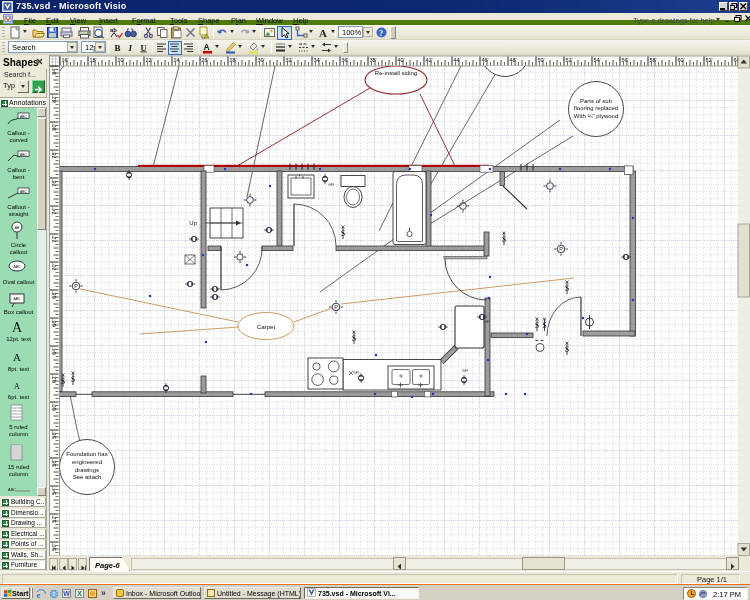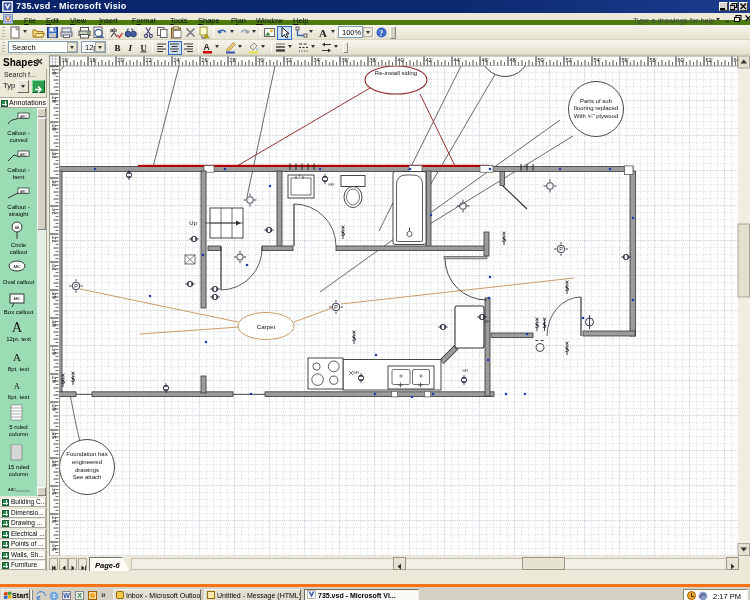--- a/index.html
+++ b/index.html
@@ -22,21 +22,21 @@
 
 #panel{left:0;top:55px;width:47px;height:516px;background:#ECE9D8;border-right:1px solid #ACA899;}
 #shapeshdr{position:absolute;left:0;top:0;width:47px;height:14px;background:#ECE9D8;}
 #shapeshdr b{font-size:10px;position:absolute;left:3px;top:2px;}
 .stitle{position:absolute;left:0;width:46px;height:10px;background:#FDFDFA;border:1px solid #E8E6DA;border-right:1px solid #ACA899;border-bottom:1px solid #ACA899;font-size:6.5px;line-height:8.5px;color:#000;white-space:nowrap;overflow:hidden;}
 .stitle .ic{display:inline-block;width:7px;height:7px;margin:1px 2px 0 1px;border:1px solid #1A5A2E;vertical-align:top;background-color:#2C8C4A;background-image:linear-gradient(#fff,#fff),linear-gradient(#fff,#fff);background-size:7px 1px,1px 7px;background-position:0 3px,3px 0;background-repeat:no-repeat,no-repeat;}
 
 
 #status{left:0;top:571px;width:750px;height:13px;background:#ECE9D8;border-top:1px solid #fff;font-size:8px;}
 
-#task{left:0;top:584px;width:750px;height:16px;background:#D4D0C3;border-top:3px solid #f97316;}
+#task{left:0;top:584px;width:750px;height:16px;background:#D4D0C3;border-top:1px solid #f97316;}
 .tkb{position:absolute;top:1.5px;height:12.5px;background:#E2DED2;border:1px solid;border-color:#F2F0EA #6E6A60 #6E6A60 #F2F0EA;font-size:7px;line-height:11.5px;color:#000;white-space:nowrap;overflow:hidden;padding-left:2px;}
 .lbl{left:0;width:37px;text-align:center;font-size:6px;line-height:7px;color:#000;}
 </style></head><body>
 <div id="root">
 
 <div class="abs" id="title">
  <svg class="abs" style="left:2px;top:1px" width="11" height="11" viewBox="0 0 11 11">
         <rect x="0" y="0" width="11" height="11" fill="#fff" stroke="#888" stroke-width="0.5"></rect>
         <rect x="1.5" y="1.5" width="8" height="8" fill="#3955A5"></rect>
         <path d="M2.5 3 L5.5 8.5 L8.5 3 L6.8 3 L5.5 5.8 L4.2 3 Z" fill="#fff"></path>
@@ -754,20 +754,25 @@
  <div class="abs" style="left:346px;top:1px;width:13px;height:13px;background:#E6E3D3;border:1px solid #9a968a;"><svg width="11" height="11">
           <path d="M7 2.5 L3.5 5.5 L7 8.5 Z" fill="#333"></path>
         </svg></div>
  <div class="abs" style="left:359px;top:1.5px;width:320px;height:12.5px;background:#F2F0E4;border-top:1px solid #C5C1B2;border-bottom:1px solid #C5C1B2;"></div>
  <div class="abs" style="left:475px;top:1px;width:43px;height:13px;background:#E6E3D3;border:1px solid #9a968a;"></div>
  <div class="abs" style="left:679px;top:1px;width:13px;height:13px;background:#E6E3D3;border:1px solid #9a968a;"><svg width="11" height="11">
           <path d="M4 2.5 L7.5 5.5 L4 8.5 Z" fill="#333"></path>
         </svg></div>
 </div>
 
+<div class="abs" id="status">
+ <div class="abs" style="left:2px;top:2px;width:676px;height:10px;border:1px solid;border-color:#c8c4b4 #fff #fff #c8c4b4;"></div>
+ <div class="abs" style="left:681px;top:2px;width:59px;height:10px;border:1px solid;border-color:#c8c4b4 #fff #fff #c8c4b4;"></div>
+ <span class="abs" style="left:697px;top:3px;font-size:7.5px;color:#111;">Page 1/1</span>
+</div>
 
 <div class="abs" id="task">
  <div class="tkb" style="left:1px;width:29px;padding-left:2px;">
   <svg width="8" height="9" style="vertical-align:-2px">
           <g transform="skewY(-8)">
             <rect x="0" y="1.5" width="3.5" height="3" fill="#E03C00"></rect>
             <rect x="4" y="1.5" width="3.5" height="3" fill="#3A9E3A"></rect>
             <rect x="0" y="5" width="3.5" height="3" fill="#2A66C8"></rect>
             <rect x="4" y="5" width="3.5" height="3" fill="#E8B800"></rect>
           </g>

